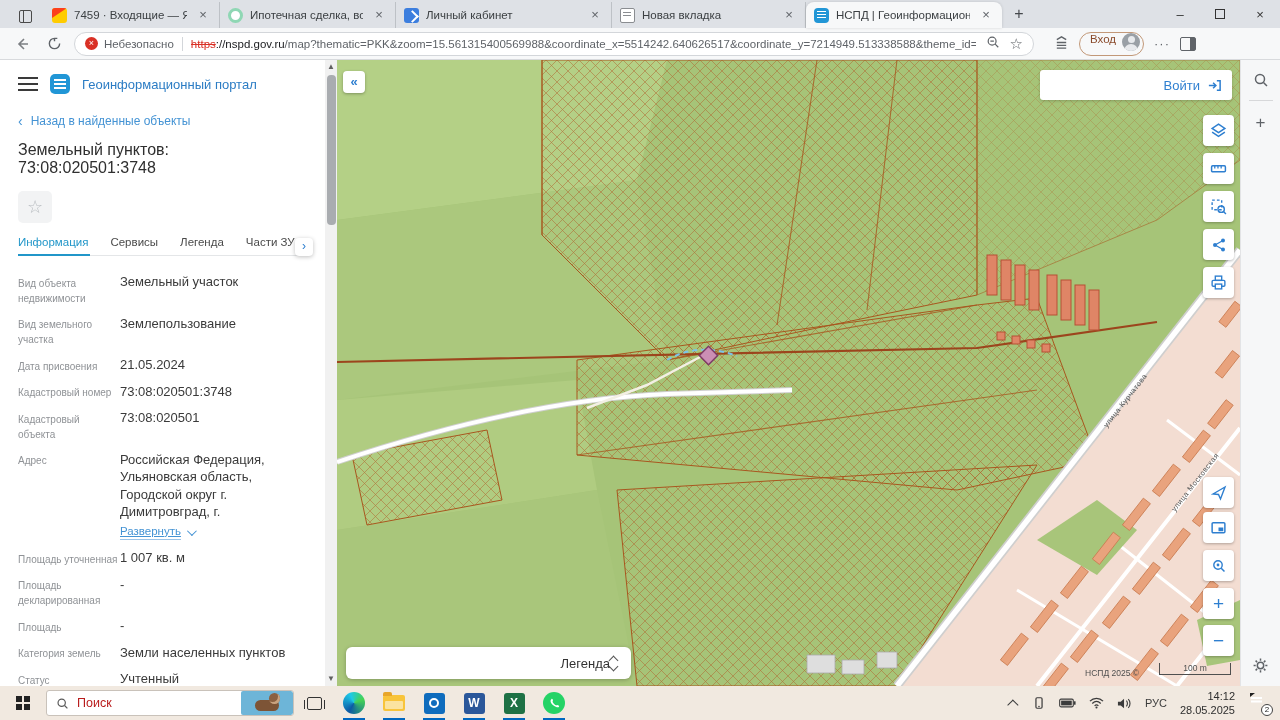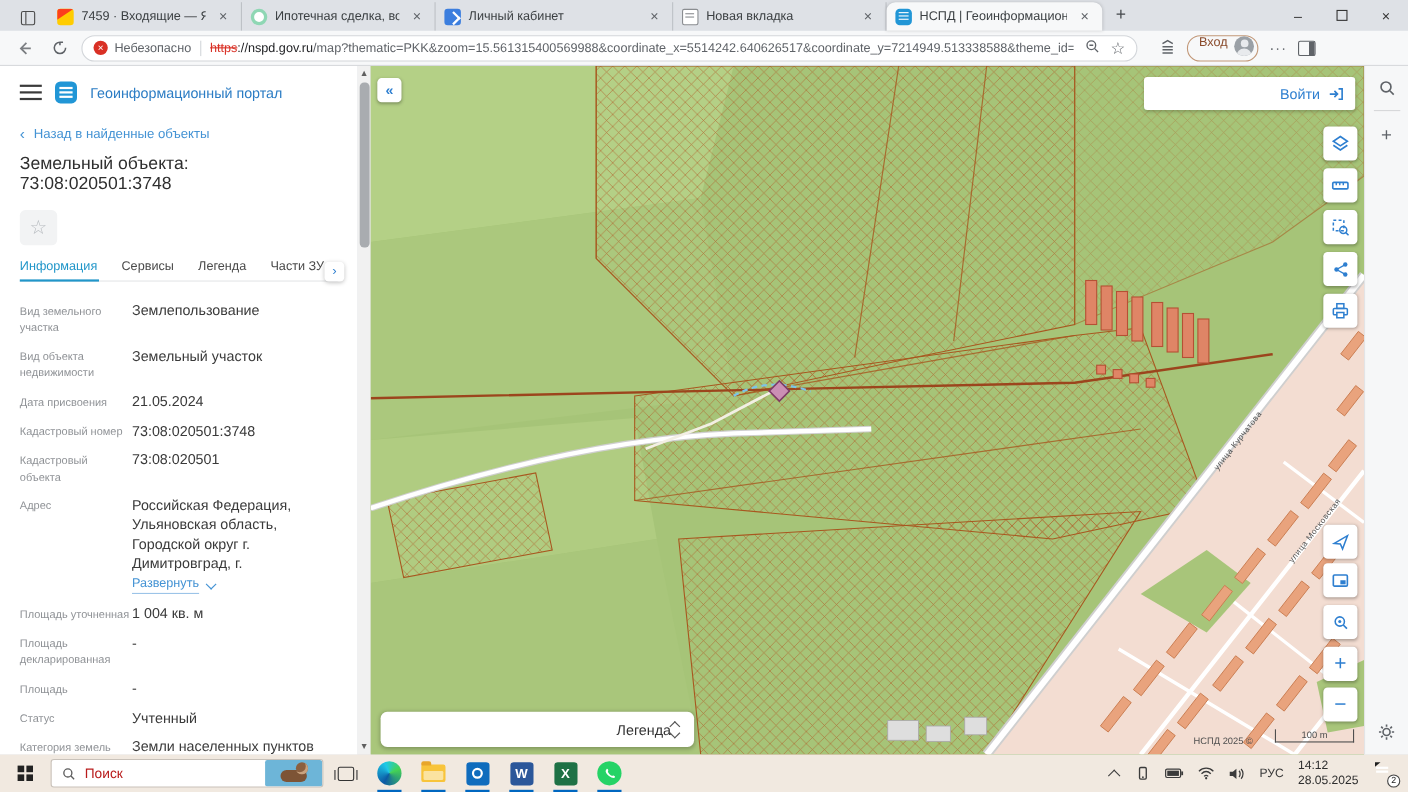--- a/index.html
+++ b/index.html
@@ -68,21 +68,21 @@
   .p-tabs { margin-top:13px; display:flex; gap:22px; border-bottom:1px solid #e4e6e8; position:relative; padding-bottom:7px; }
   .p-tab { font-size:11.5px; color:#4a4a4a; white-space:nowrap; }
   .p-tab.active { color:#2196c9; }
   .p-tab.active:after { content:""; position:absolute; bottom:-1px; left:0; width:72px; height:2px; background:#2196c9; }
   .p-tab.partial { max-width:30px; overflow:hidden; }
   .tabscroll { position:absolute; right:-6px; top:2px; width:18px; height:18px; background:#fff; border-radius:4px; box-shadow:0 1px 4px rgba(0,0,0,.25); color:#2e7fd0; font-size:12px; line-height:17px; text-align:center; }
   .fields { margin-top:17px; }
   .frow { display:flex; margin-bottom:9px; }
   .flabel { width:100px; flex:none; font-size:10px; color:#8f9296; line-height:1.5; padding-top:2.5px; }
   .fvalue { flex:1; font-size:13px; color:#3a3a3a; line-height:1.35; padding-left:2px; }
-  .expand { margin-top:3px; font-size:11.5px; color:#4493d4; display:flex; align-items:center; gap:6px; }
+  .expand { margin-top:3px; font-size:11.5px; color:#4493d4; display:flex; align-items:center; gap:6px;text-decoration:underline; }
   .expand .txt { border-bottom:1px solid #9cc4e8; }
   .chev-down { width:7px; height:7px; border-right:1.6px solid #4493d4; border-bottom:1.6px solid #4493d4; transform:rotate(45deg) translateY(-2px); }
 
   
   .p-scroll { position:absolute; left:325px; top:60px; width:12px; height:626px; background:#f1f1f1; }
   .p-scroll .arr { position:absolute; left:0; width:12px; height:14px; color:#606060; font-size:8px; text-align:center; line-height:14px; }
   .p-scroll .arr.up { top:0; }
   .p-scroll .arr.down { bottom:0; }
   .p-scroll .thumb { position:absolute; left:1.5px; top:15px; width:9px; height:150px; background:#a9acb0; border-radius:4px; }
 
@@ -132,21 +132,21 @@
   .folderico:after { content:""; position:absolute; left:2px; top:6px; right:2px; bottom:2px; background:#fbe3a0; border-radius:1px; }
   .sqico { width:21px; height:21px; border-radius:3px; color:#fff; font-size:12px; font-weight:bold; display:flex; align-items:center; justify-content:center; }
   .outlook { background:#0f6cbd; }
   .outlook i { width:10px; height:10px; border:2.5px solid #fff; border-radius:50%; }
   .word { background:#2b579a; }
   .excel { background:#1e7145; }
   .whats { width:22px; height:22px; border-radius:50%; background:#25d366; display:flex; align-items:center; justify-content:center; }
   .tray { margin-left:auto; display:flex; align-items:center; gap:13px; padding-right:10px; color:#3b3b3b; }
   .tray .chev-up { width:8px; height:8px; border-left:1.6px solid #3b3b3b; border-top:1.6px solid #3b3b3b; transform:rotate(45deg) translateY(3px); }
   .lang { font-size:11px; }
-  .clock { text-align:left; font-size:11px; line-height:1.3; color:#2e2e2e; }
+  .clock { text-align:right; font-size:11px; line-height:1.3; color:#2e2e2e; }
   .notif { position:relative; width:22px; height:18px; }
   .notif .bubble { width:18px; height:14px; background:#1f1f1f; border-radius:2px; position:relative; }
   .notif .bubble:before { content:""; position:absolute; left:3px; top:3px; width:11px; height:1.6px; background:#fff; box-shadow:0 3.5px 0 #fff; }
   .notif .bubble:after { content:""; position:absolute; left:2px; bottom:-3px; border-top:4px solid #1f1f1f; border-right:5px solid transparent; }
   .notif .badge { position:absolute; right:-3px; bottom:-4px; width:12px; height:12px; border-radius:50%; background:#fff; border:1px solid #444; font-size:8px; line-height:10px; text-align:center; color:#222; }
 </style>
 </head>
 <body>
 
 <div class="screen">
@@ -234,42 +234,42 @@
   <div class="panel">
     <div class="p-head">
       <div class="burger"></div>
       <div class="p-logo"></div>
       <div class="p-title">Геоинформационный портал</div>
     </div>
     <div class="backlink">
       <span class="chev">‹</span>
       <span>Назад в найденные объекты</span>
     </div>
-    <div class="obj-title">Земельный объекта: 73:08:020501:3748</div>
+    <div class="obj-title">Земельный пунктов: 73:08:020501:3748</div>
     <div class="star-btn">
         <span>☆</span>
       </div>
 
     <div class="p-tabs">
       <span class="p-tab active">Информация</span>
       <span class="p-tab">Сервисы</span>
       <span class="p-tab">Легенда</span>
       <span class="p-tab">Части ЗУ</span>
       <span class="p-tab partial">Сост</span>
       <span class="tabscroll">›</span>
     </div>
 
     <div class="fields">
       <div class="frow">
+          <div class="flabel">Вид объекта недвижимости</div>
+          <div class="fvalue">Земельный участок</div>
+        </div>
+      <div class="frow">
           <div class="flabel">Вид земельного участка</div>
           <div class="fvalue">Землепользование</div>
-        </div>
-      <div class="frow">
-          <div class="flabel">Вид объекта недвижимости</div>
-          <div class="fvalue">Земельный участок</div>
         </div>
       <div class="frow">
           <div class="flabel">Дата присвоения</div>
           <div class="fvalue">21.05.2024</div>
         </div>
       <div class="frow">
           <div class="flabel">Кадастровый номер</div>
           <div class="fvalue">73:08:020501:3748</div>
         </div>
       <div class="frow">
@@ -281,37 +281,37 @@
         <div class="fvalue">
           <span>Российская Федерация, Ульяновская область, Городской округ г. Димитровград, г.</span>
           <div class="expand">
             <span class="txt">Развернуть</span>
             <span class="chev-down"></span>
           </div>
         </div>
       </div>
       <div class="frow">
           <div class="flabel">Площадь уточненная</div>
-          <div class="fvalue">1 004 кв. м</div>
+          <div class="fvalue">1 007 кв. м</div>
         </div>
       <div class="frow">
           <div class="flabel">Площадь декларированная</div>
           <div class="fvalue">-</div>
         </div>
       <div class="frow">
           <div class="flabel">Площадь</div>
           <div class="fvalue">-</div>
         </div>
       <div class="frow">
+          <div class="flabel">Категория земель</div>
+          <div class="fvalue">Земли населенных пунктов</div>
+        </div>
+      <div class="frow">
           <div class="flabel">Статус</div>
           <div class="fvalue">Учтенный</div>
-        </div>
-      <div class="frow">
-          <div class="flabel">Категория земель</div>
-          <div class="fvalue">Земли населенных пунктов</div>
         </div>
 
     </div>
   </div>
 
   <div class="p-scroll">
     <div class="arr up">▲</div>
     <div class="thumb"></div>
     <div class="arr down">▼</div>
   </div>

